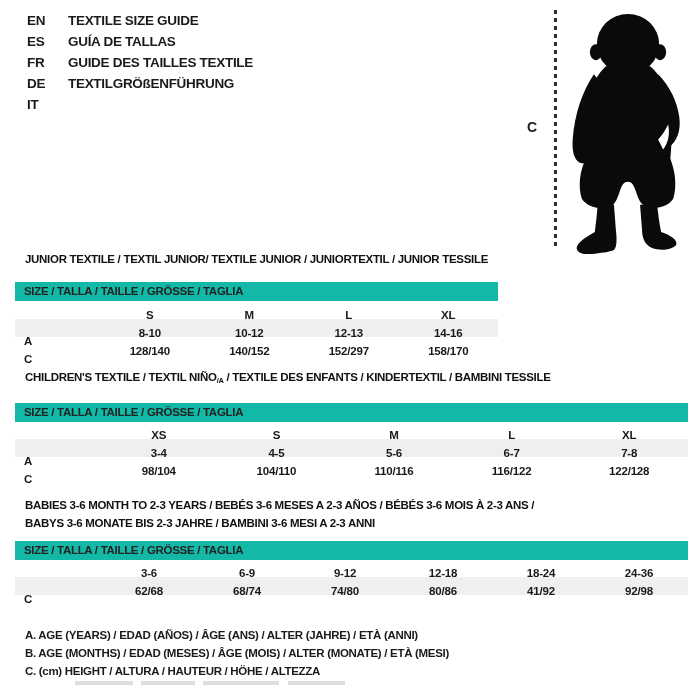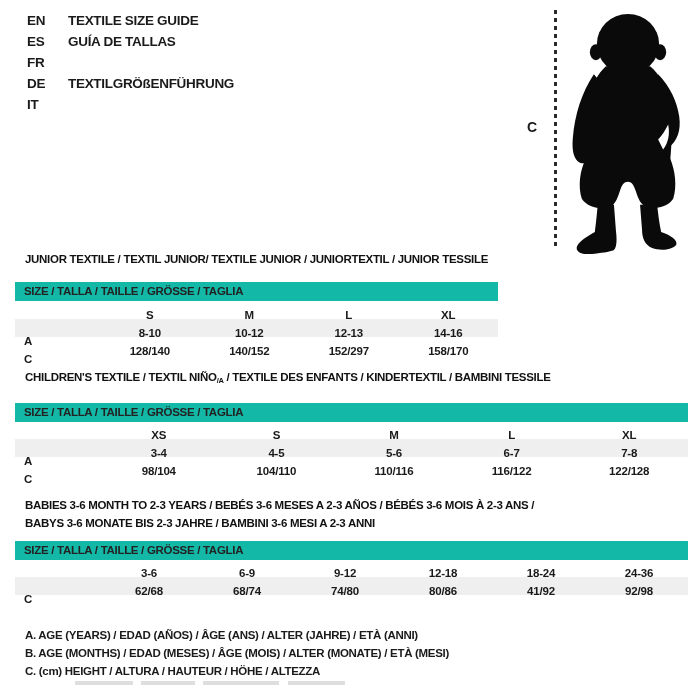--- a/index.html
+++ b/index.html
@@ -66,20 +66,21 @@
   <div class="lang-row">
     <span class="lang-code">EN</span>
     <span class="lang-label">TEXTILE SIZE GUIDE</span>
   </div>
   <div class="lang-row">
     <span class="lang-code">ES</span>
     <span class="lang-label">GUÍA DE TALLAS</span>
   </div>
   <div class="lang-row">
     <span class="lang-code">FR</span>
+    <span class="lang-label">GUIDE DES TAILLES TEXTILE</span>
   </div>
   <div class="lang-row">
     <span class="lang-code">DE</span>
     <span class="lang-label">TEXTILGRÖßENFÜHRUNG</span>
   </div>
   <div class="lang-row">
     <span class="lang-code">IT</span>
   </div>
 </div>
 

